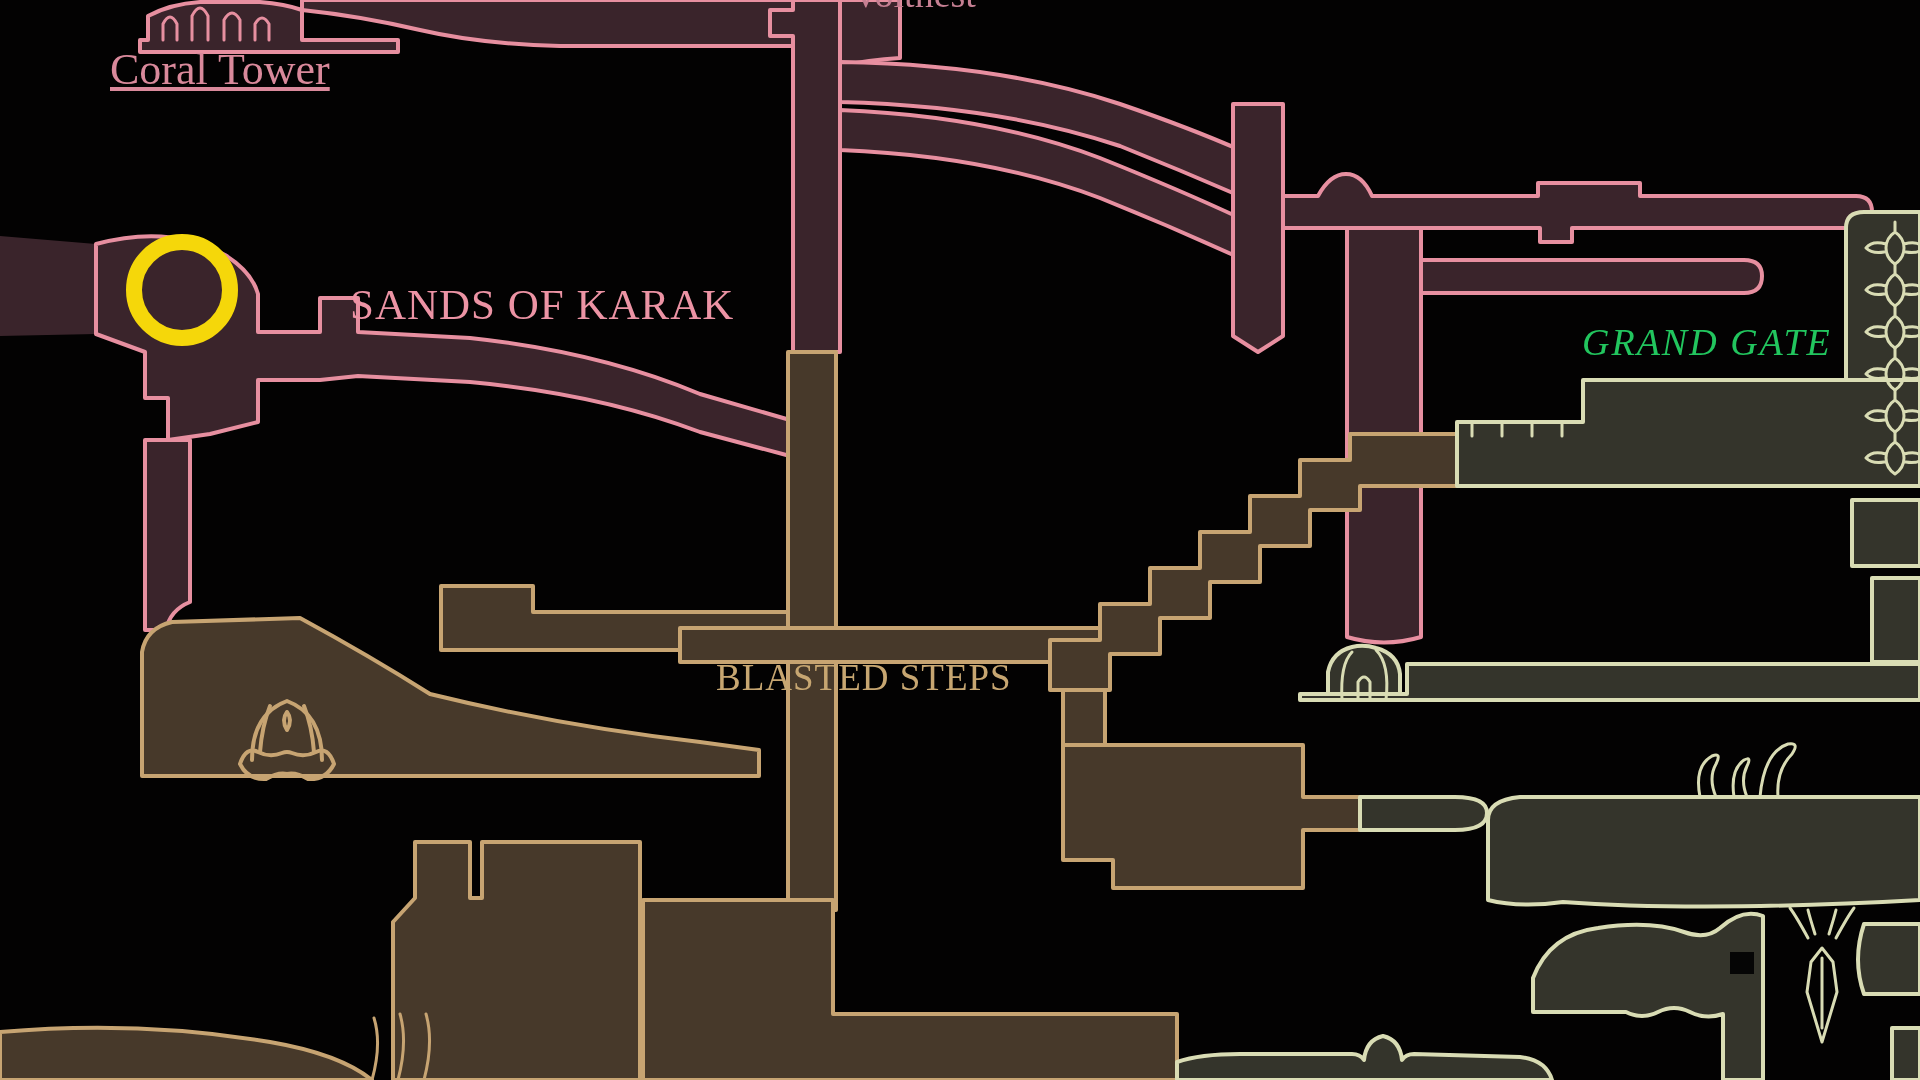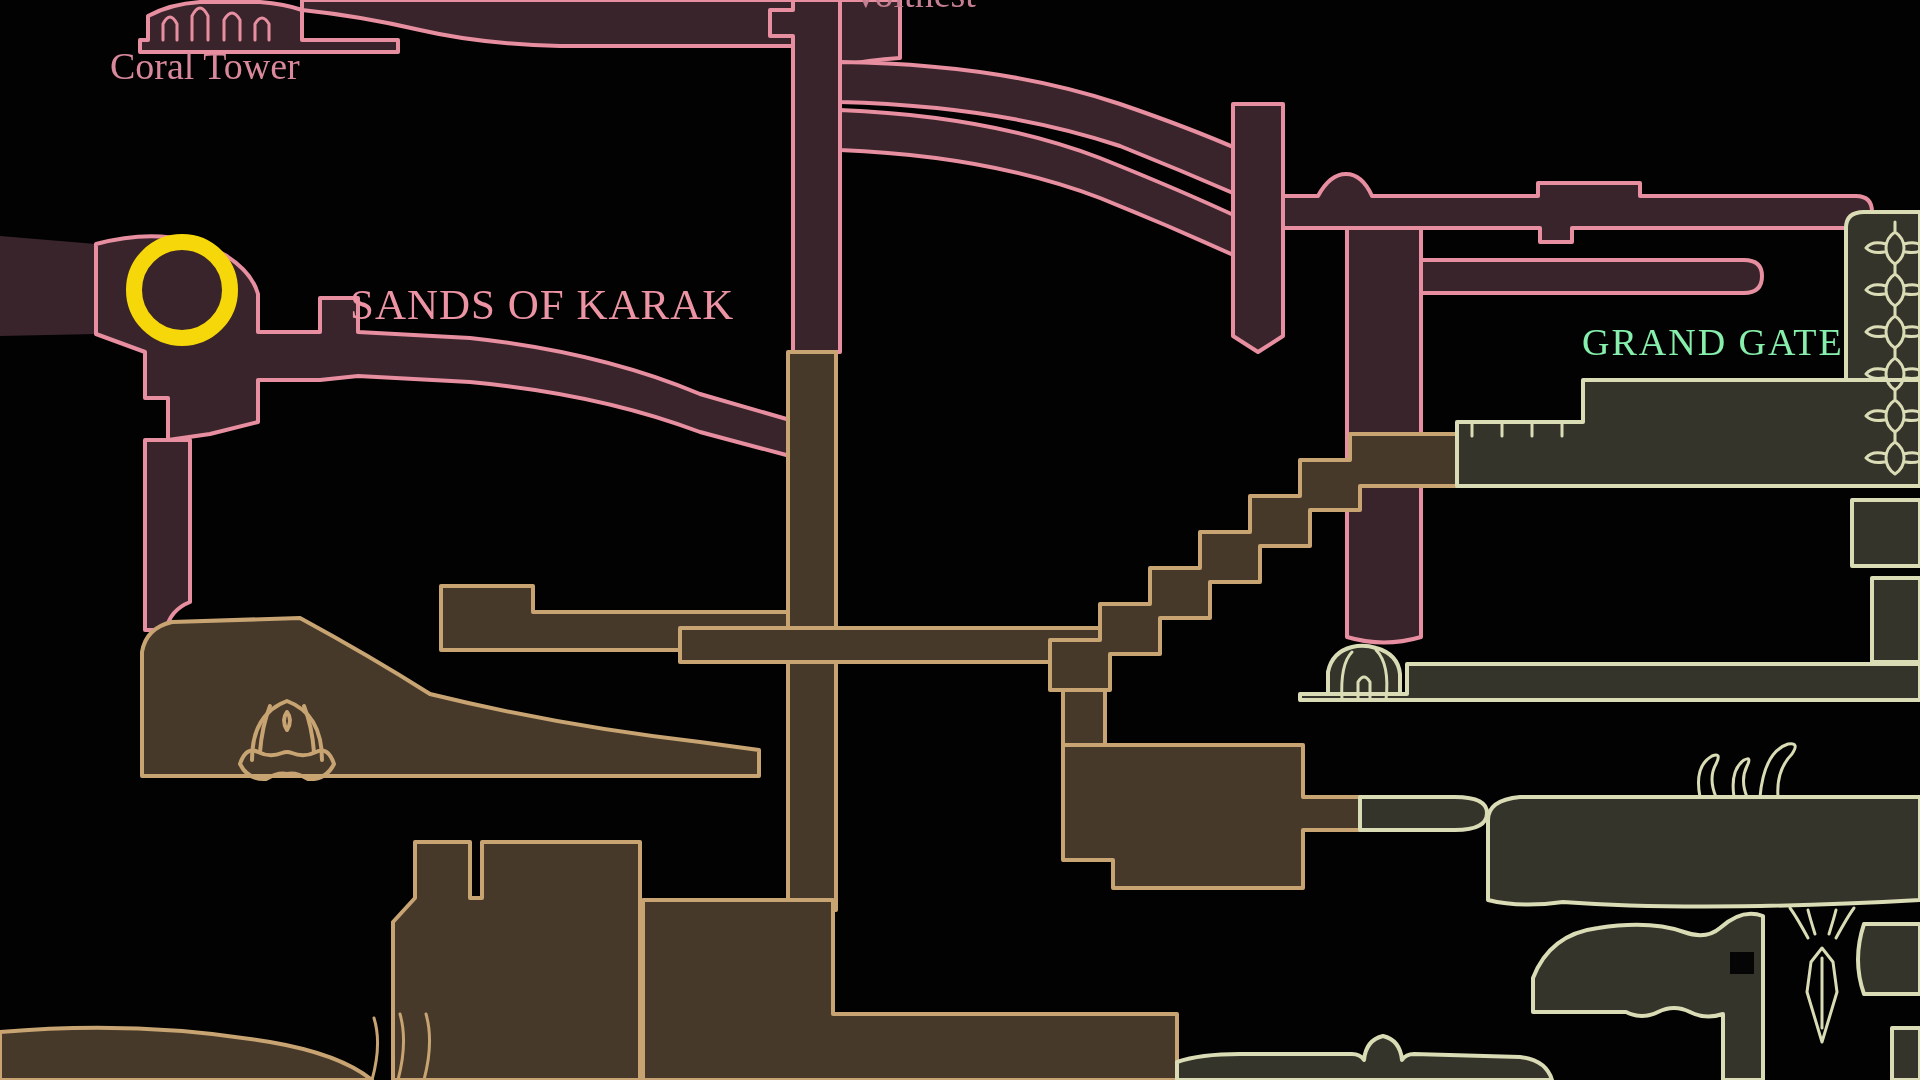--- a/index.html
+++ b/index.html
@@ -8,25 +8,25 @@
   svg{position:absolute;left:0;top:0;}
   
   .pink path{fill:#3A242B;stroke:#E78FA0;stroke-width:4;stroke-linejoin:round;stroke-linecap:round;}
   .tan  path{fill:#47392A;stroke:#C7A472;stroke-width:4;stroke-linejoin:round;stroke-linecap:round;}
   .olive path{fill:#34342B;stroke:#D9DCB4;stroke-width:4;stroke-linejoin:round;stroke-linecap:round;}
   .stroke-only path{fill:none !important;}
   .fill-only path{stroke:none !important;}
   .thin path{stroke-width:3;}
   
   .map-label{position:absolute;white-space:nowrap;pointer-events:none;}
-  .lbl-coral   {left:110px; top:44px;  font-size:38px; color:#D9899B;}
+  .lbl-coral   {left:110px; top:44px;  font-size:44px; color:#D9899B;text-decoration:underline;}
   .lbl-voltnest{left:852px; top:-28px; font-size:38px; color:#C57F92;}
   .lbl-sands   {left:350px; top:280px; font-size:43px; color:#EC93A4; letter-spacing:1px;}
   .lbl-blasted {left:716px; top:656px; font-size:37px; color:#C7A671; letter-spacing:1px;}
-  .lbl-grand   {left:1582px;top:320px; font-size:38px; color:#86efac; letter-spacing:2px;}
+  .lbl-grand   {left:1582px;top:320px; font-size:38px; color:#22c55e; letter-spacing:2px;font-style:italic;}
   
   .ring-marker{position:absolute;left:126px;top:234px;width:112px;height:112px;
                border:16px solid #F5D70A;border-radius:50%;box-sizing:border-box;}
 </style>
 </head>
 <body>
 
 <div id="viewport">
 
   <svg width="1920" height="1080" viewBox="0 0 1920 1080">
@@ -147,17 +147,18 @@
         <path d="M1808,938 Q1796,916 1790,908 M1815,934 Q1810,918 1808,910 M1829,934 Q1834,918 1836,910 M1836,938 Q1848,916 1854,908"></path>
       </g>
 
       <rect x="1730" y="952" width="24" height="22" fill="#050505"></rect>
     </g>
   </svg>
 
   <div class="map-label lbl-coral">Coral Tower</div>
   <div class="map-label lbl-voltnest">Voltnest</div>
   <div class="map-label lbl-sands">SANDS OF KARAK</div>
+  <div class="map-label lbl-blasted">BLASTED STEPS</div>
   <div class="map-label lbl-grand">GRAND GATE</div>
 
   <div class="ring-marker"></div>
 
 </div>
 
 </body></html>

